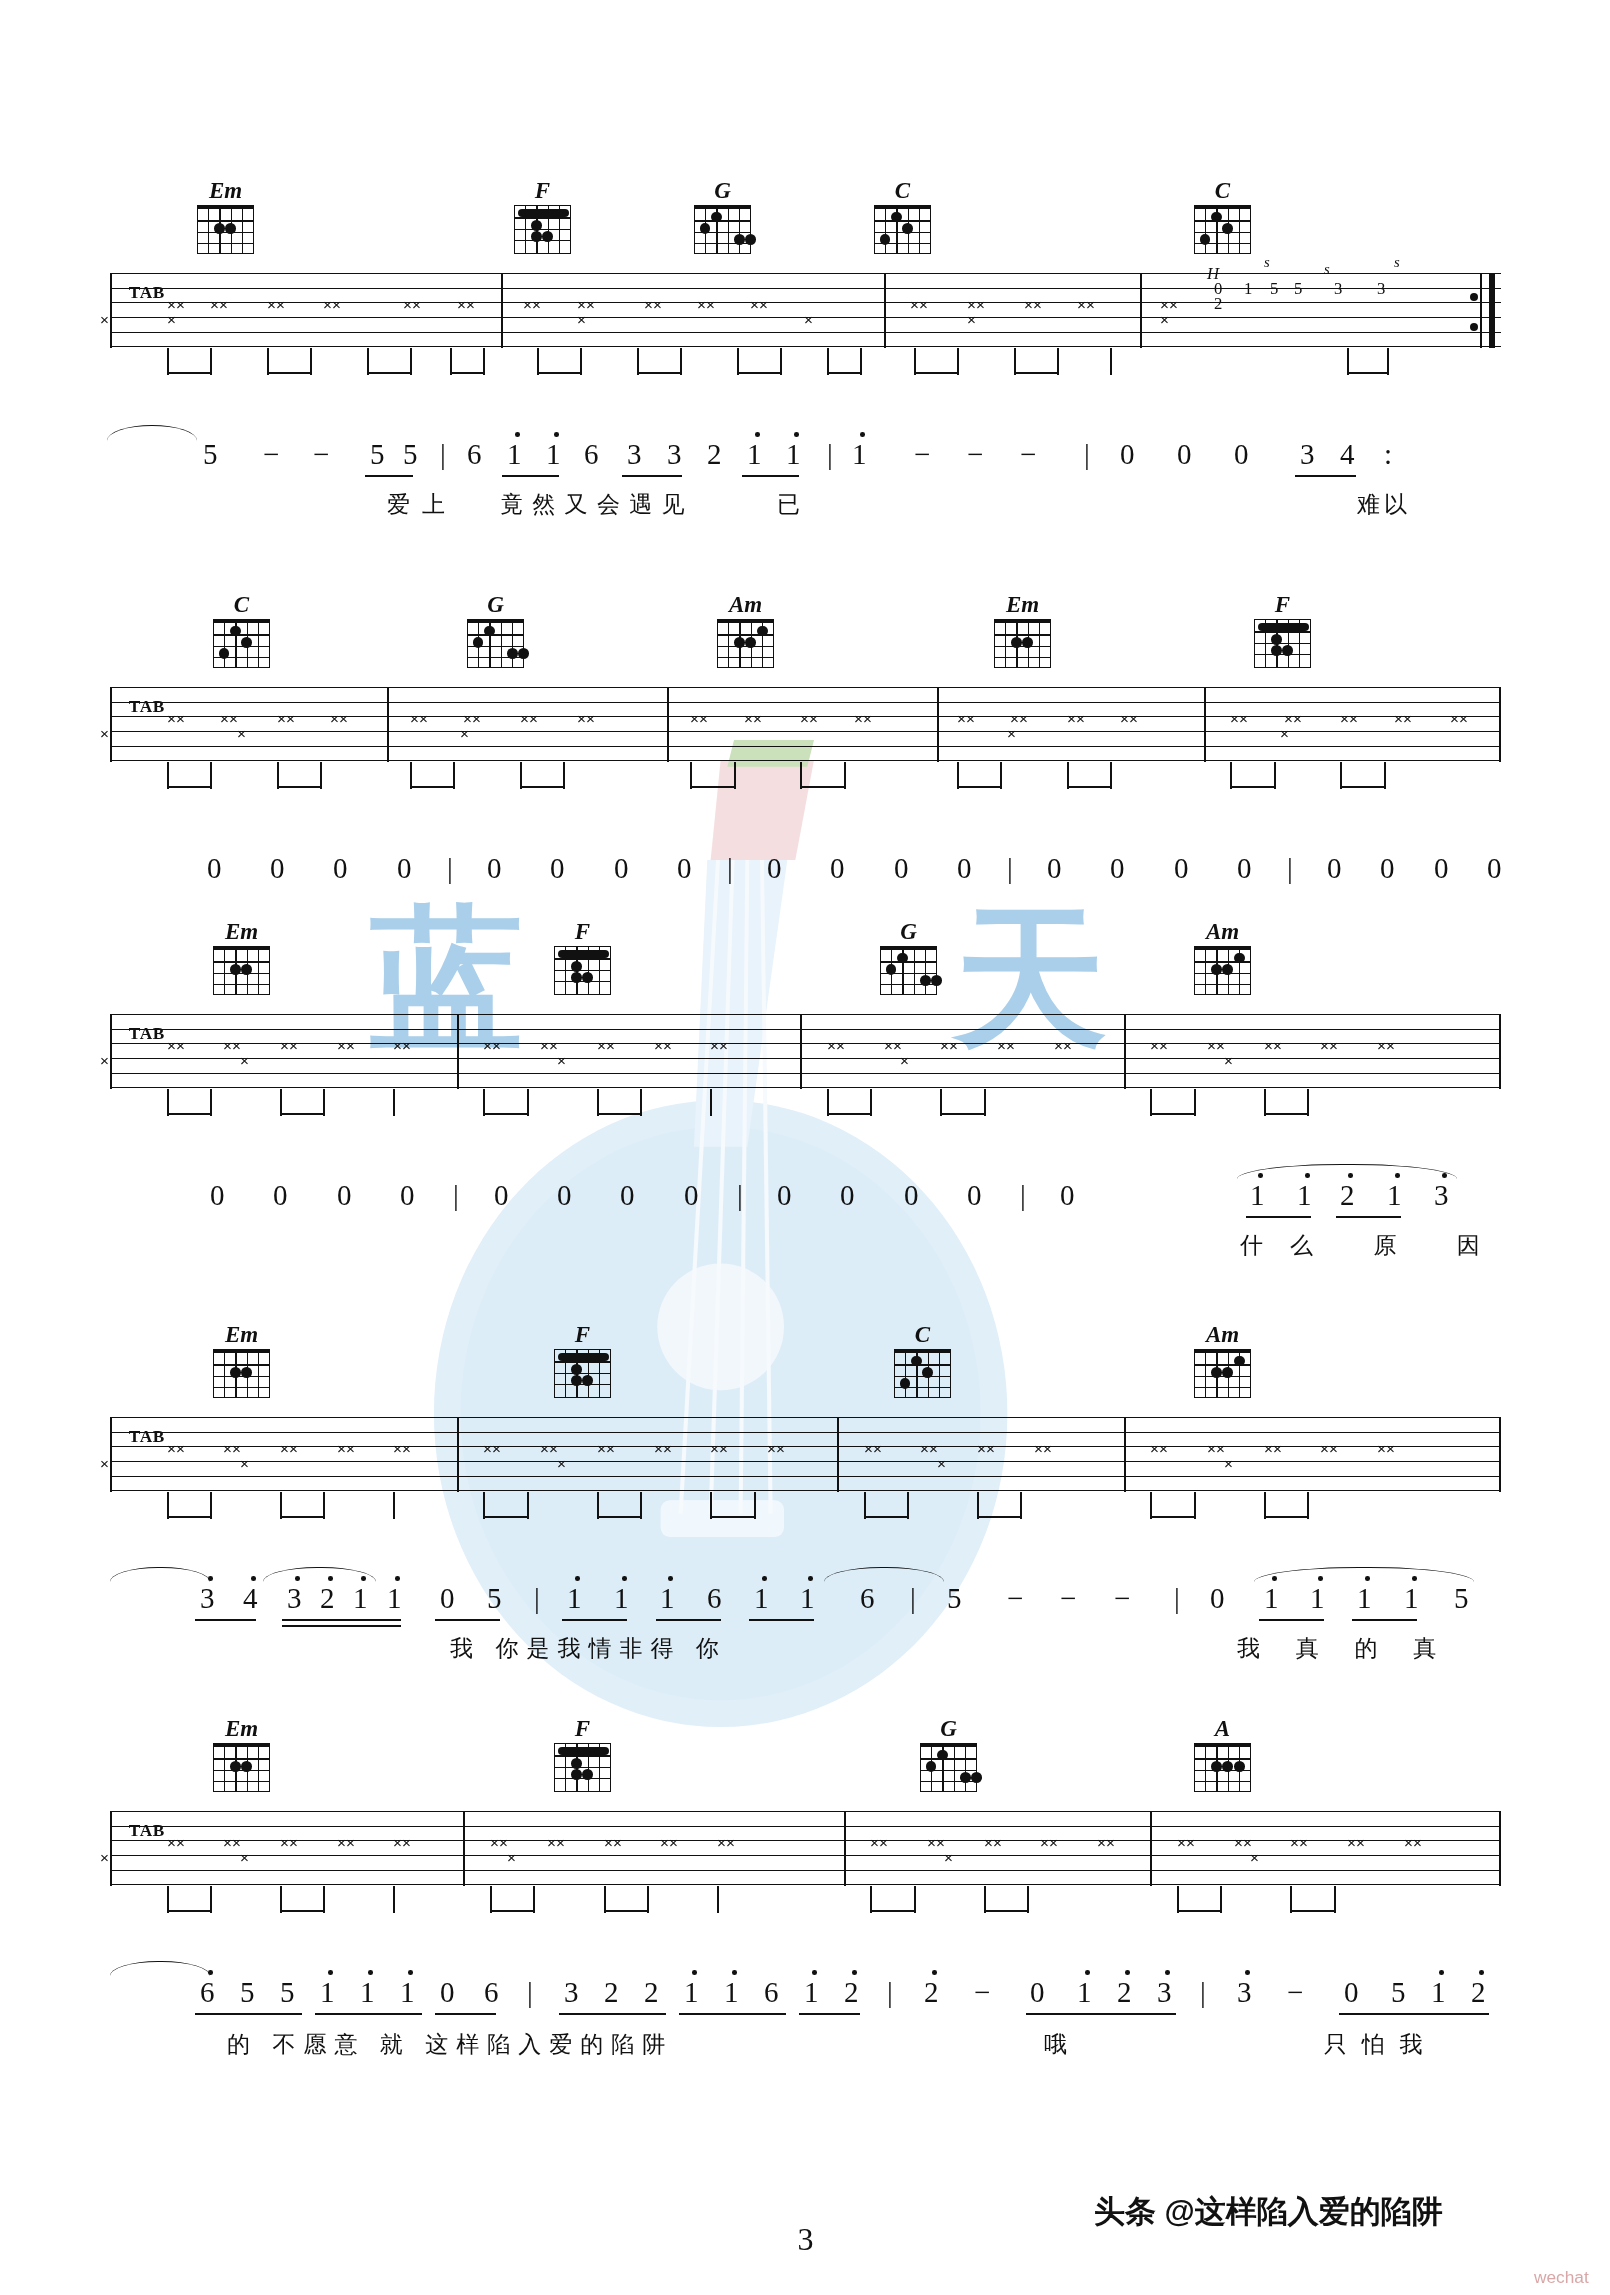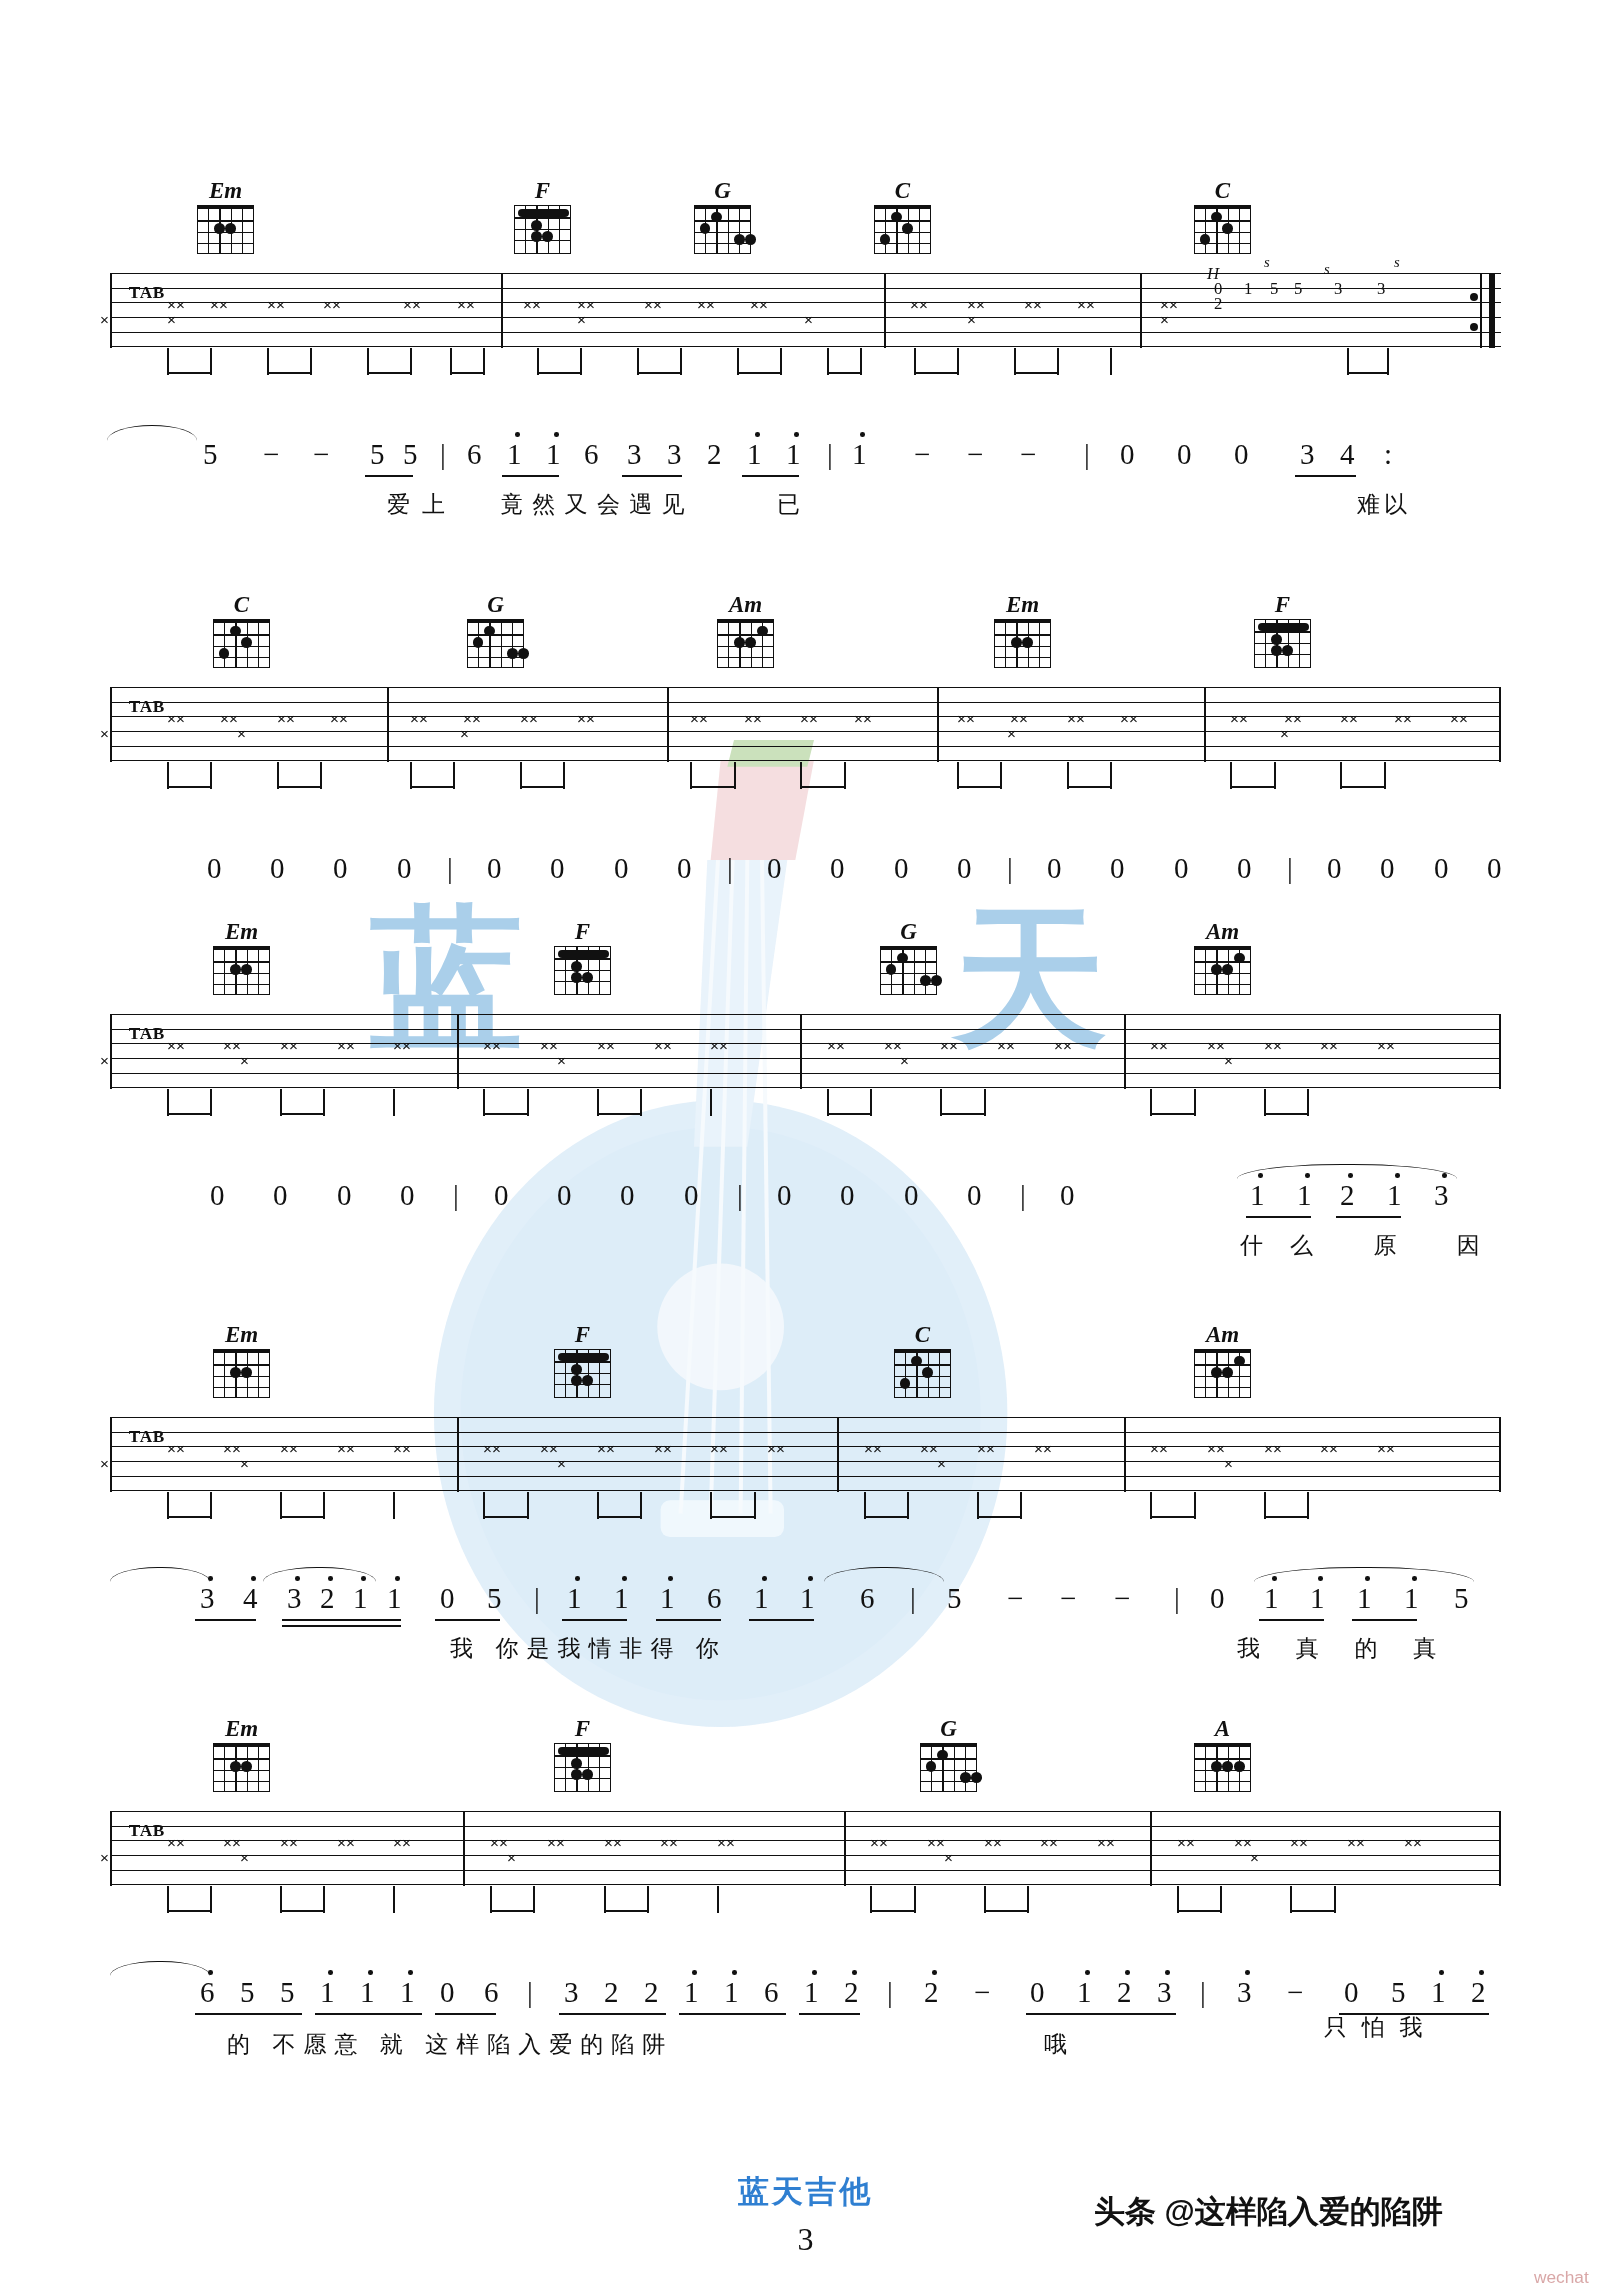--- a/index.html
+++ b/index.html
@@ -1100,23 +1100,22 @@
       <span class="nn" style="left:1287px;">−</span>
       <span class="nn" style="left:1344px;">0</span>
       <span class="nn" style="left:1391px;">5</span>
       <span class="nn" style="left:1431px;">1</span>
         <div class="udot" style="left:1439px;top:-8px;"></div>
       <span class="nn" style="left:1471px;">2</span>
         <div class="udot" style="left:1479px;top:-8px;"></div>
       <div class="underline" style="left:1339px;top:35px;width:150px;"></div>
       <span class="lyric" style="left:227px;top:55px;letter-spacing:8px;">的 不愿意 就 这样陷入爱的陷阱</span>
       <span class="lyric" style="left:1044px;top:55px;">哦</span>
-      <span class="lyric" style="left:1324px;top:38px;letter-spacing:14.7px;">只怕我</span>
+      <span class="lyric" style="left:1324px;top:55px;letter-spacing:14.7px;">只怕我</span>
     </div>
   </div>
 
-  <div class="footer-brand" style="top:2171px;">蓝天吉他</div>
   <div class="pagenum" style="top:2221px;">3</div>
   <div class="headline" style="left:1094px;top:2191px;">头条 @这样陷入爱的陷阱</div>
   <div class="wechat" style="left:1534px;top:2267px;">wechat</div>
 
 </div>
 
 
 </body></html>

